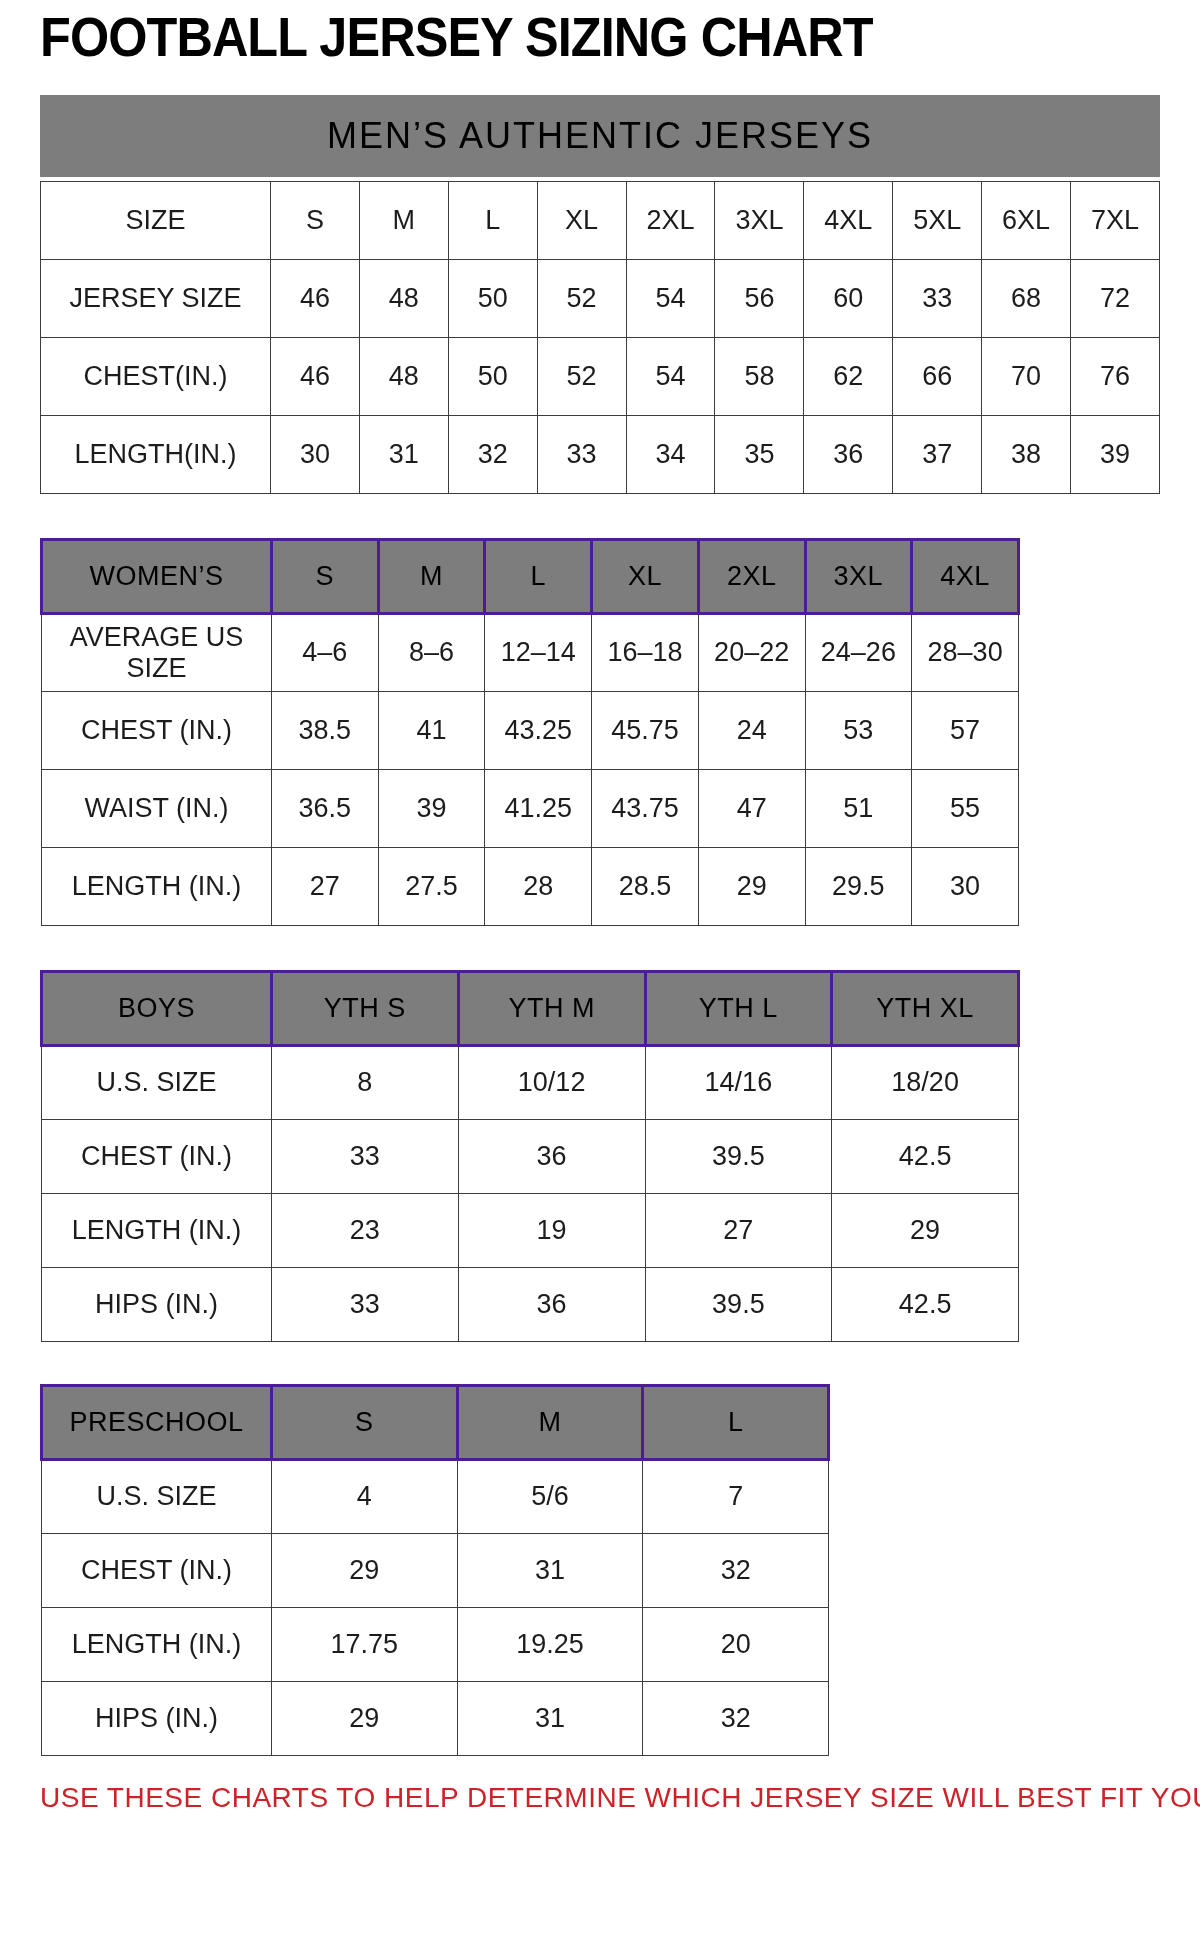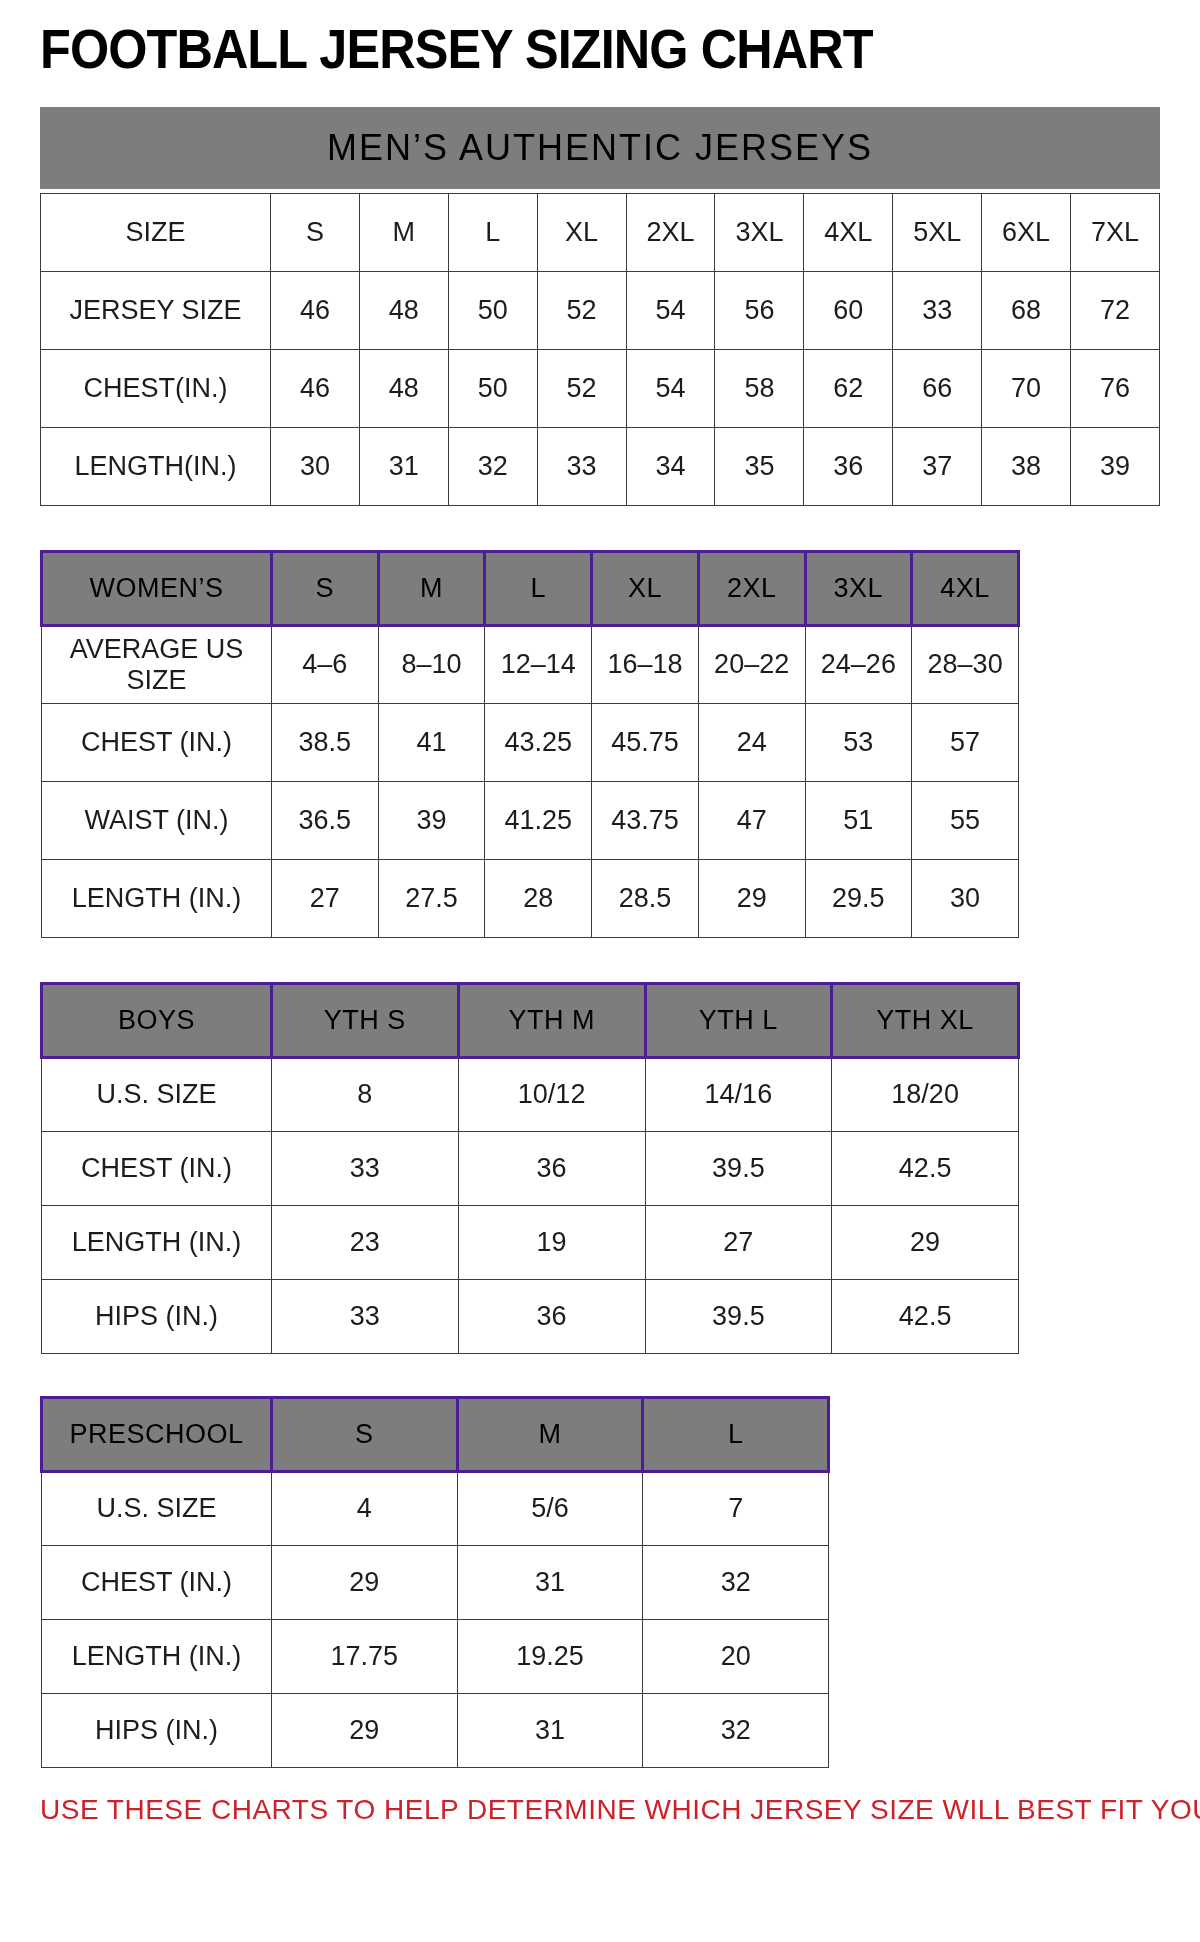--- a/index.html
+++ b/index.html
@@ -8,21 +8,21 @@
   }
   body {
     width: 1200px;
     height: 1942px;
     overflow: hidden;
     background: #ffffff;
     font-family: "Liberation Sans", sans-serif;
     color: #1c1c1c;
   }
   .page {
-    padding: 20px 40px 0 40px;
+    padding: 8px 40px 0 40px;
   }
   .title {
     margin: 0;
     font-size: 56px;
     font-weight: 900;
     line-height: 1.05;
     letter-spacing: -1px;
     color: #000;
     transform: scaleX(0.9);
     transform-origin: left center;
@@ -183,21 +183,21 @@
             <th>XL</th>
             <th>2XL</th>
             <th>3XL</th>
             <th>4XL</th>
           </tr>
         </thead>
         <tbody>
           <tr>
             <td>AVERAGE US SIZE</td>
             <td>4–6</td>
-            <td>8–10</td>
+            <td>8–6</td>
             <td>12–14</td>
             <td>16–18</td>
             <td>20–22</td>
             <td>24–26</td>
             <td>28–30</td>
           </tr>
           <tr>
             <td>CHEST (IN.)</td>
             <td>38.5</td>
             <td>41</td>

